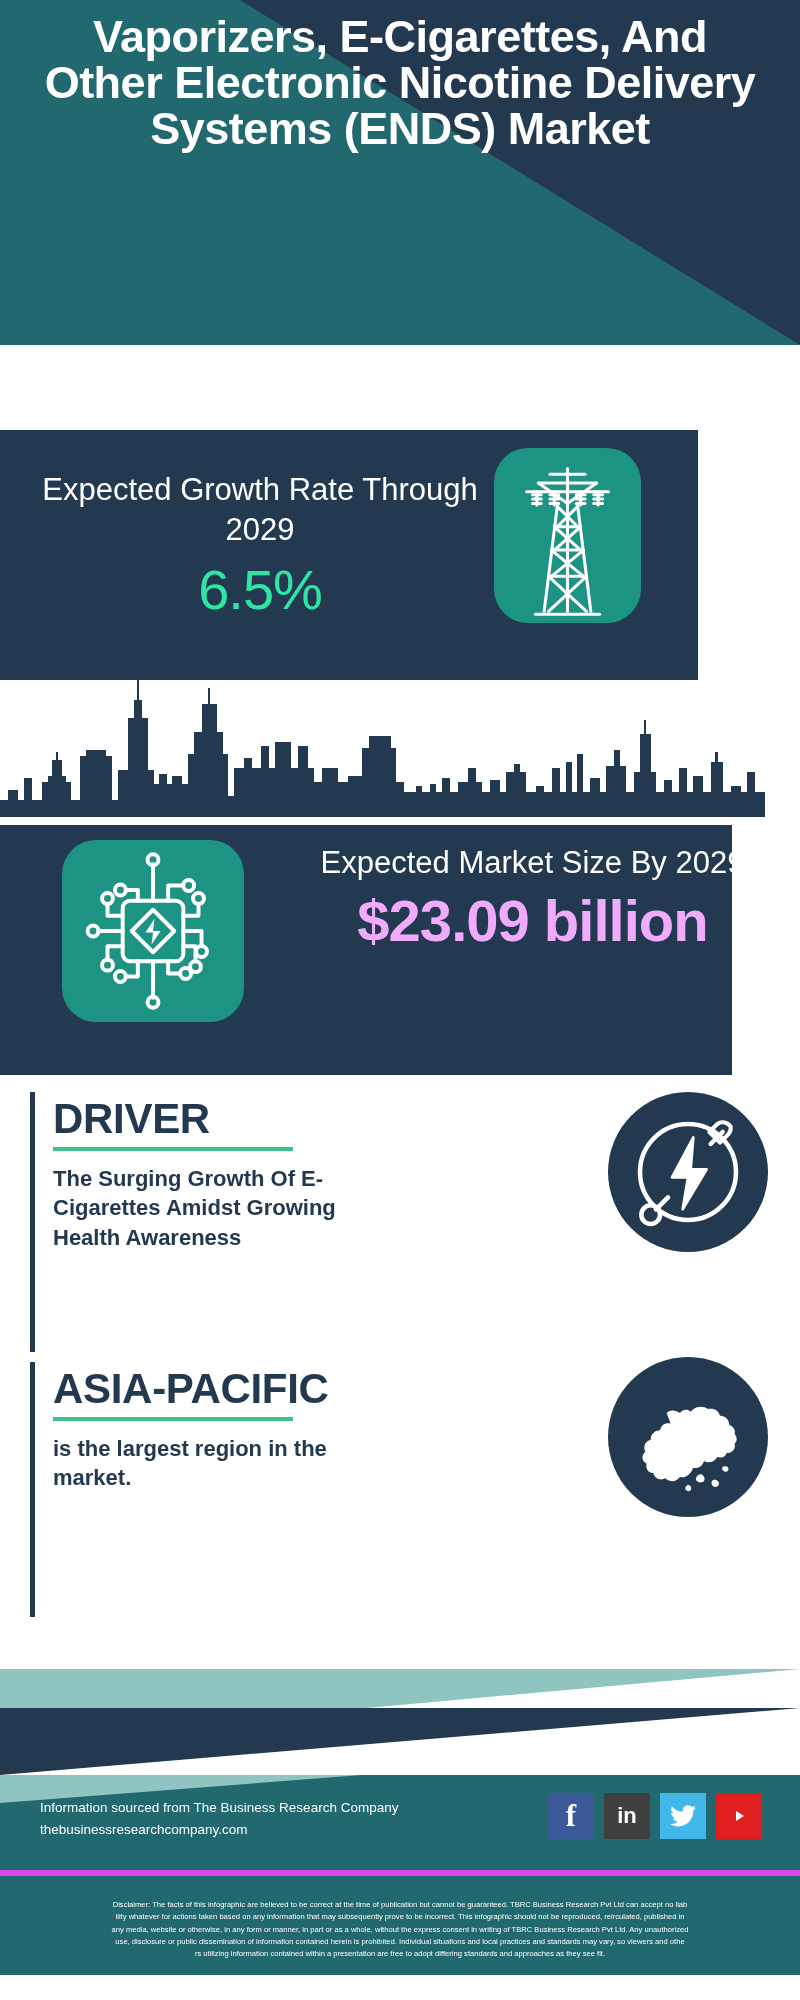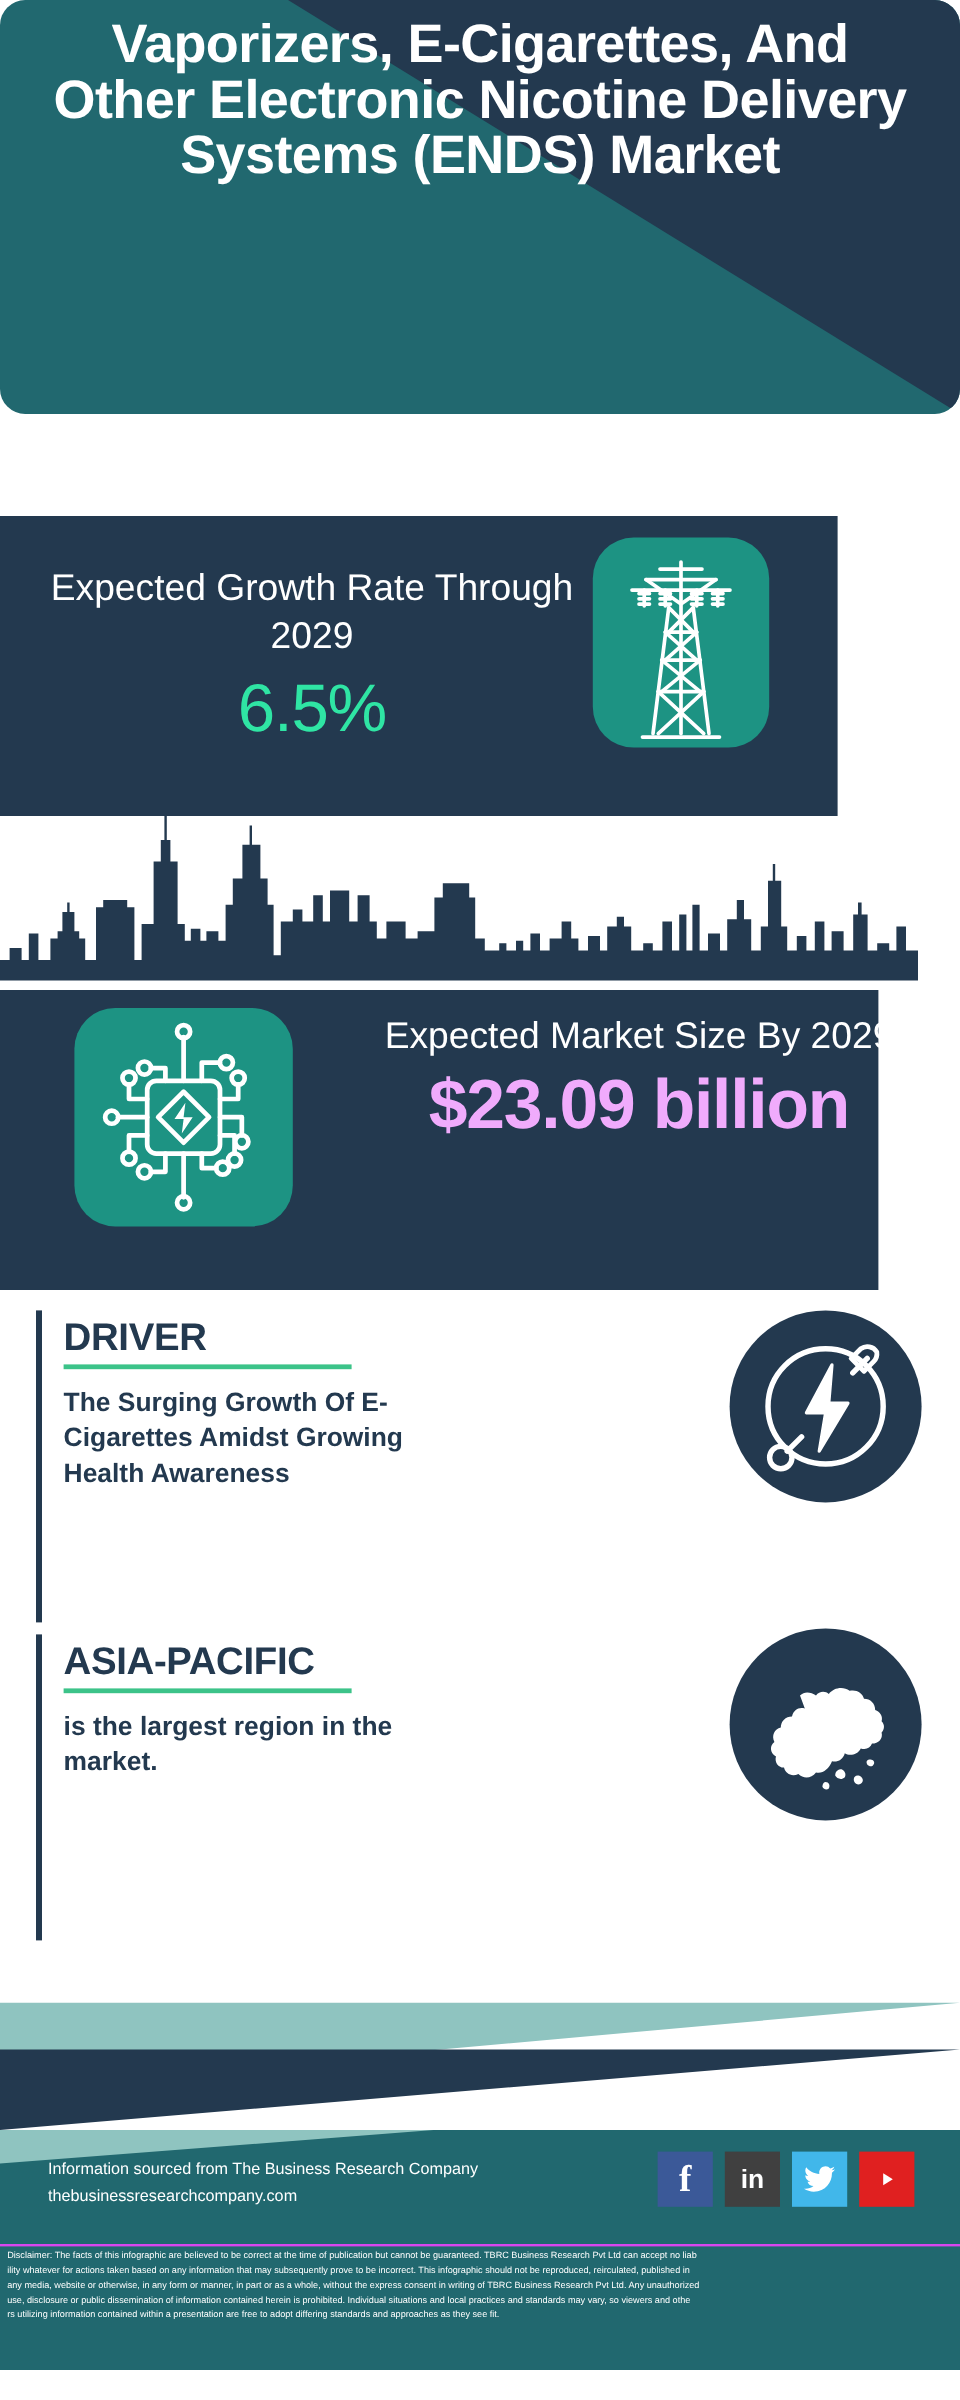--- a/index.html
+++ b/index.html
@@ -11,21 +11,20 @@
     position: relative;
   }
 
   
   .header {
     position: relative;
     width: 800px;
     height: 345px;
     background: #21686f;
     overflow: hidden;
-    border-radius: 21px;
   }
   .header-diag {
     position: absolute;
     top: 0; right: 0;
     width: 0; height: 0;
     border-left: 560px solid transparent;
     border-top: 345px solid #23394f;
   }
   .header-title {
     position: absolute;
@@ -153,21 +152,21 @@
     width: 5px;
     background: #23394f;
     flex: 0 0 5px;
   }
   .fact-body {
     padding-left: 18px;
     padding-top: 6px;
     flex: 1;
   }
   .fact-title {
-    font-size: 32px;
+    font-size: 42px;
     font-weight: bold;
     color: #23394f;
     letter-spacing: -0.3px;
     line-height: 1;
   }
   .fact-rule {
     margin-top: 7px;
     width: 240px;
     height: 4px;
     background: #3cc389;
@@ -265,25 +264,26 @@
   .soc-li { background: #404040; font-size: 22px; }
   .soc-tw { background: #41b7ea; }
   .soc-yt { background: #e02020; }
 
   
   .disclaimer {
     position: relative;
     width: 800px;
     height: 105px;
     background: #21686f;
-    border-top: 2px solid #d946ef;
+    border-top: 6px solid #d946ef;
     color: #ffffff;
     font-size: 7.6px;
     line-height: 1.62;
-    padding: 2px 6px 0 6px;
+    text-align: center;
+    padding: 23px 6px 0 6px;
   }
   .disclaimer p { margin: 0; }
 </style>
 </head>
 <body>
 
 <div class="header">
   <div class="header-diag"></div>
   <h1 class="header-title">Vaporizers, E-Cigarettes, And Other Electronic Nicotine Delivery Systems (ENDS) Market</h1>
 

